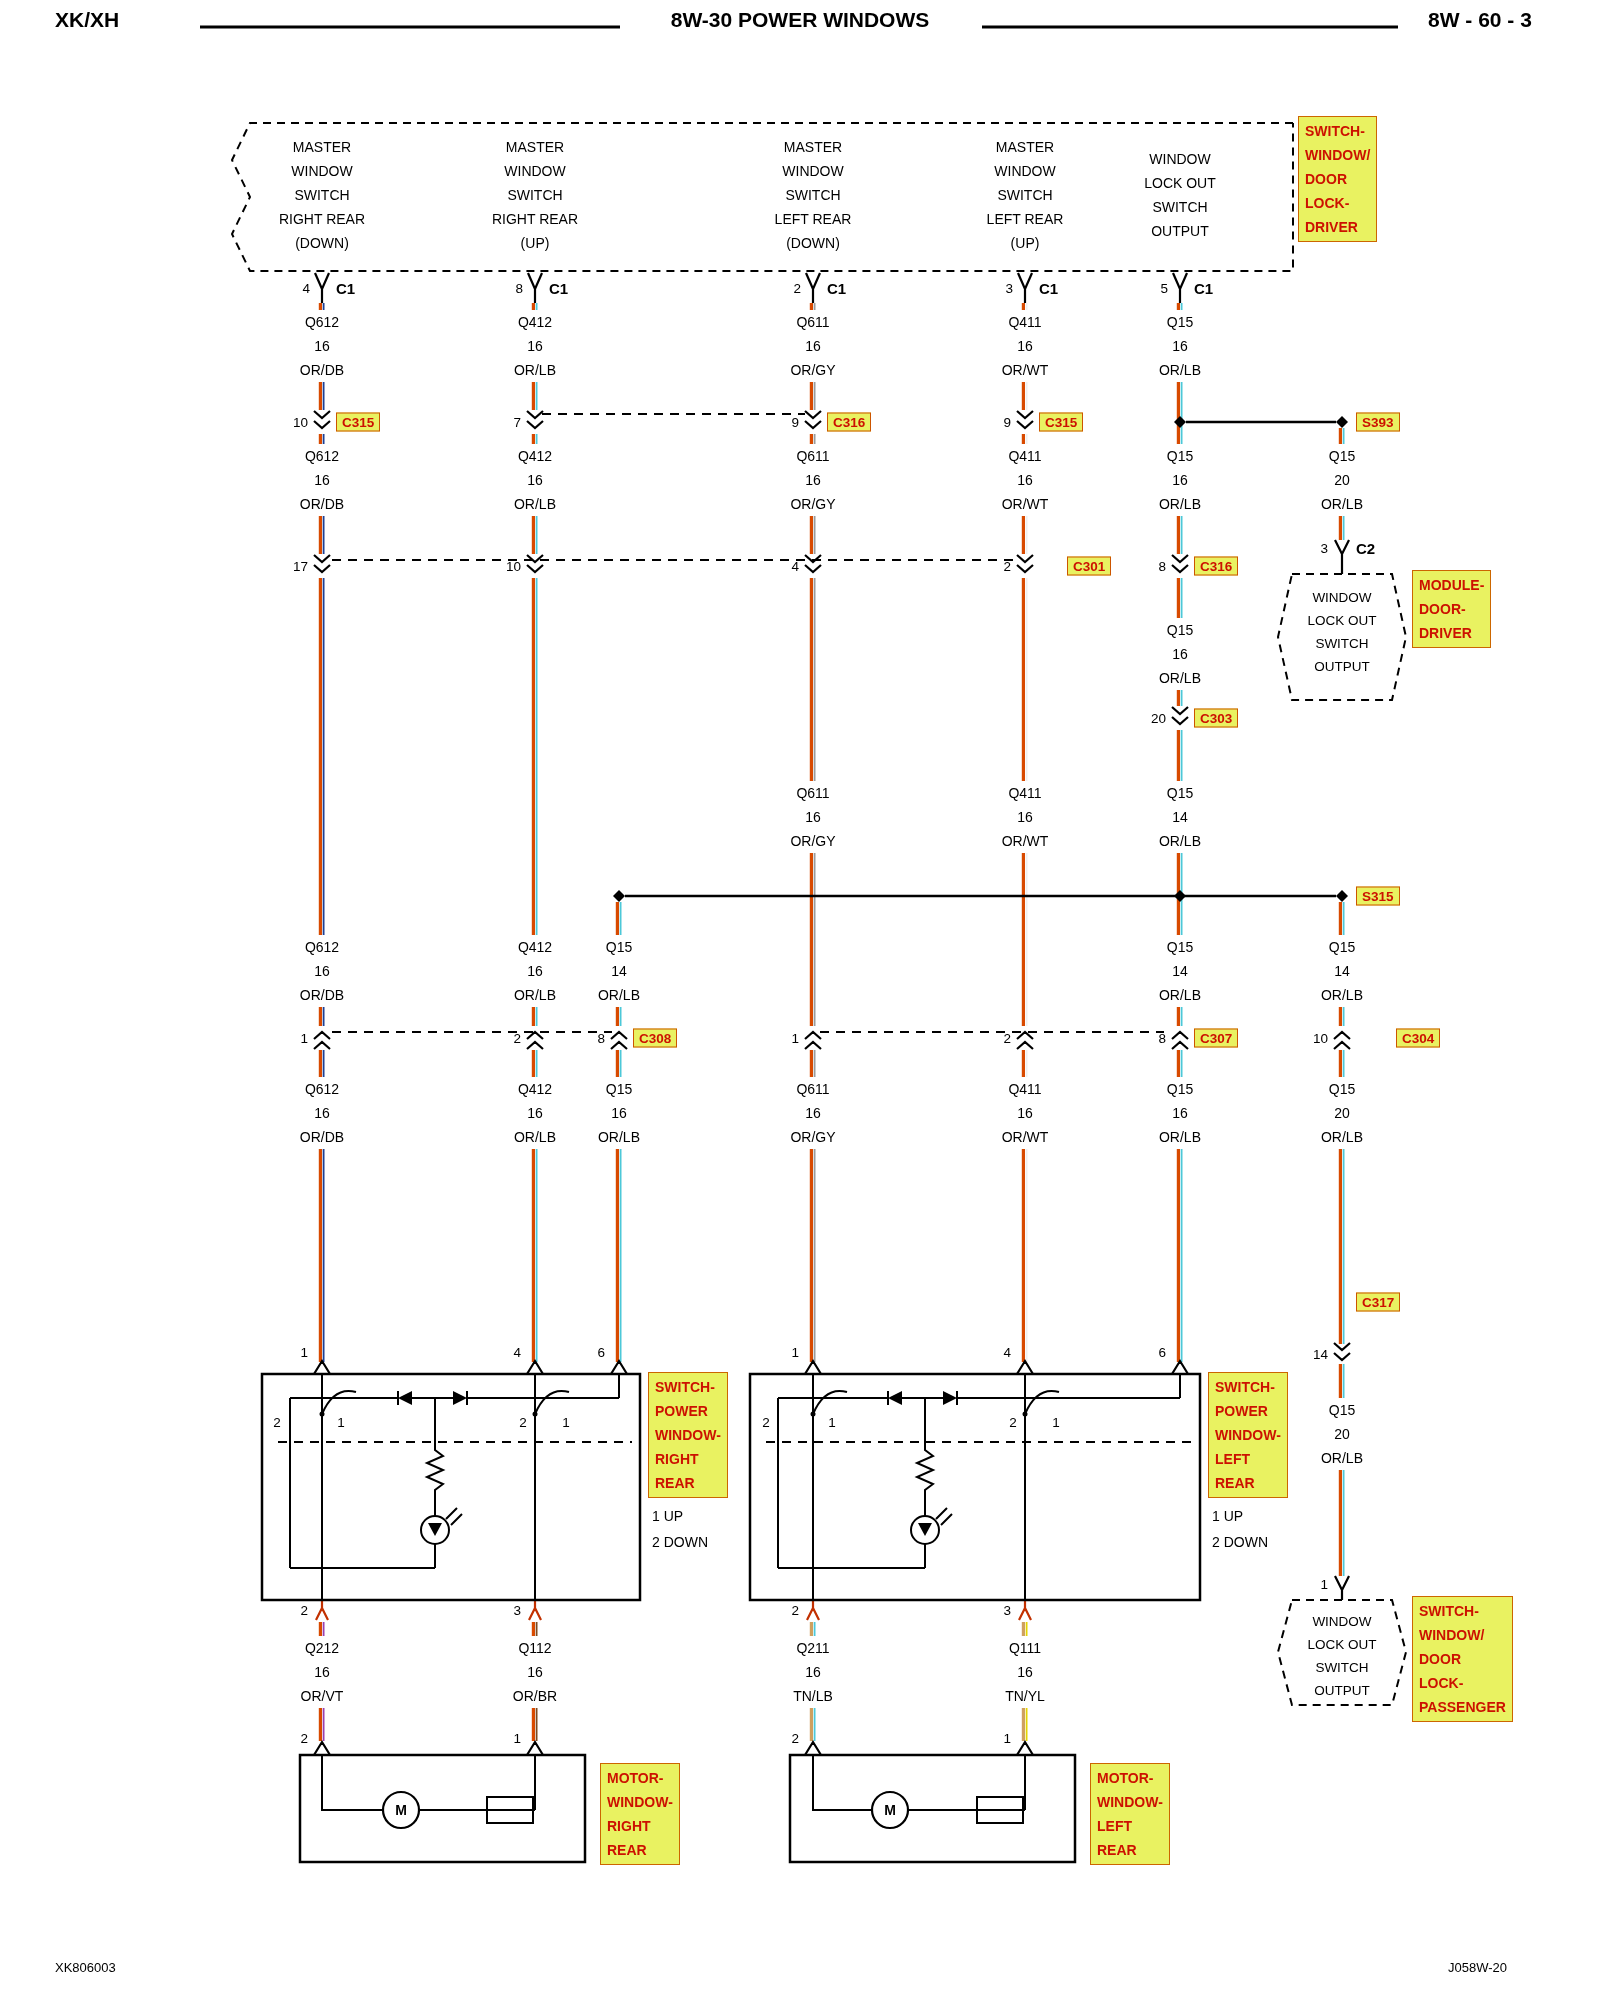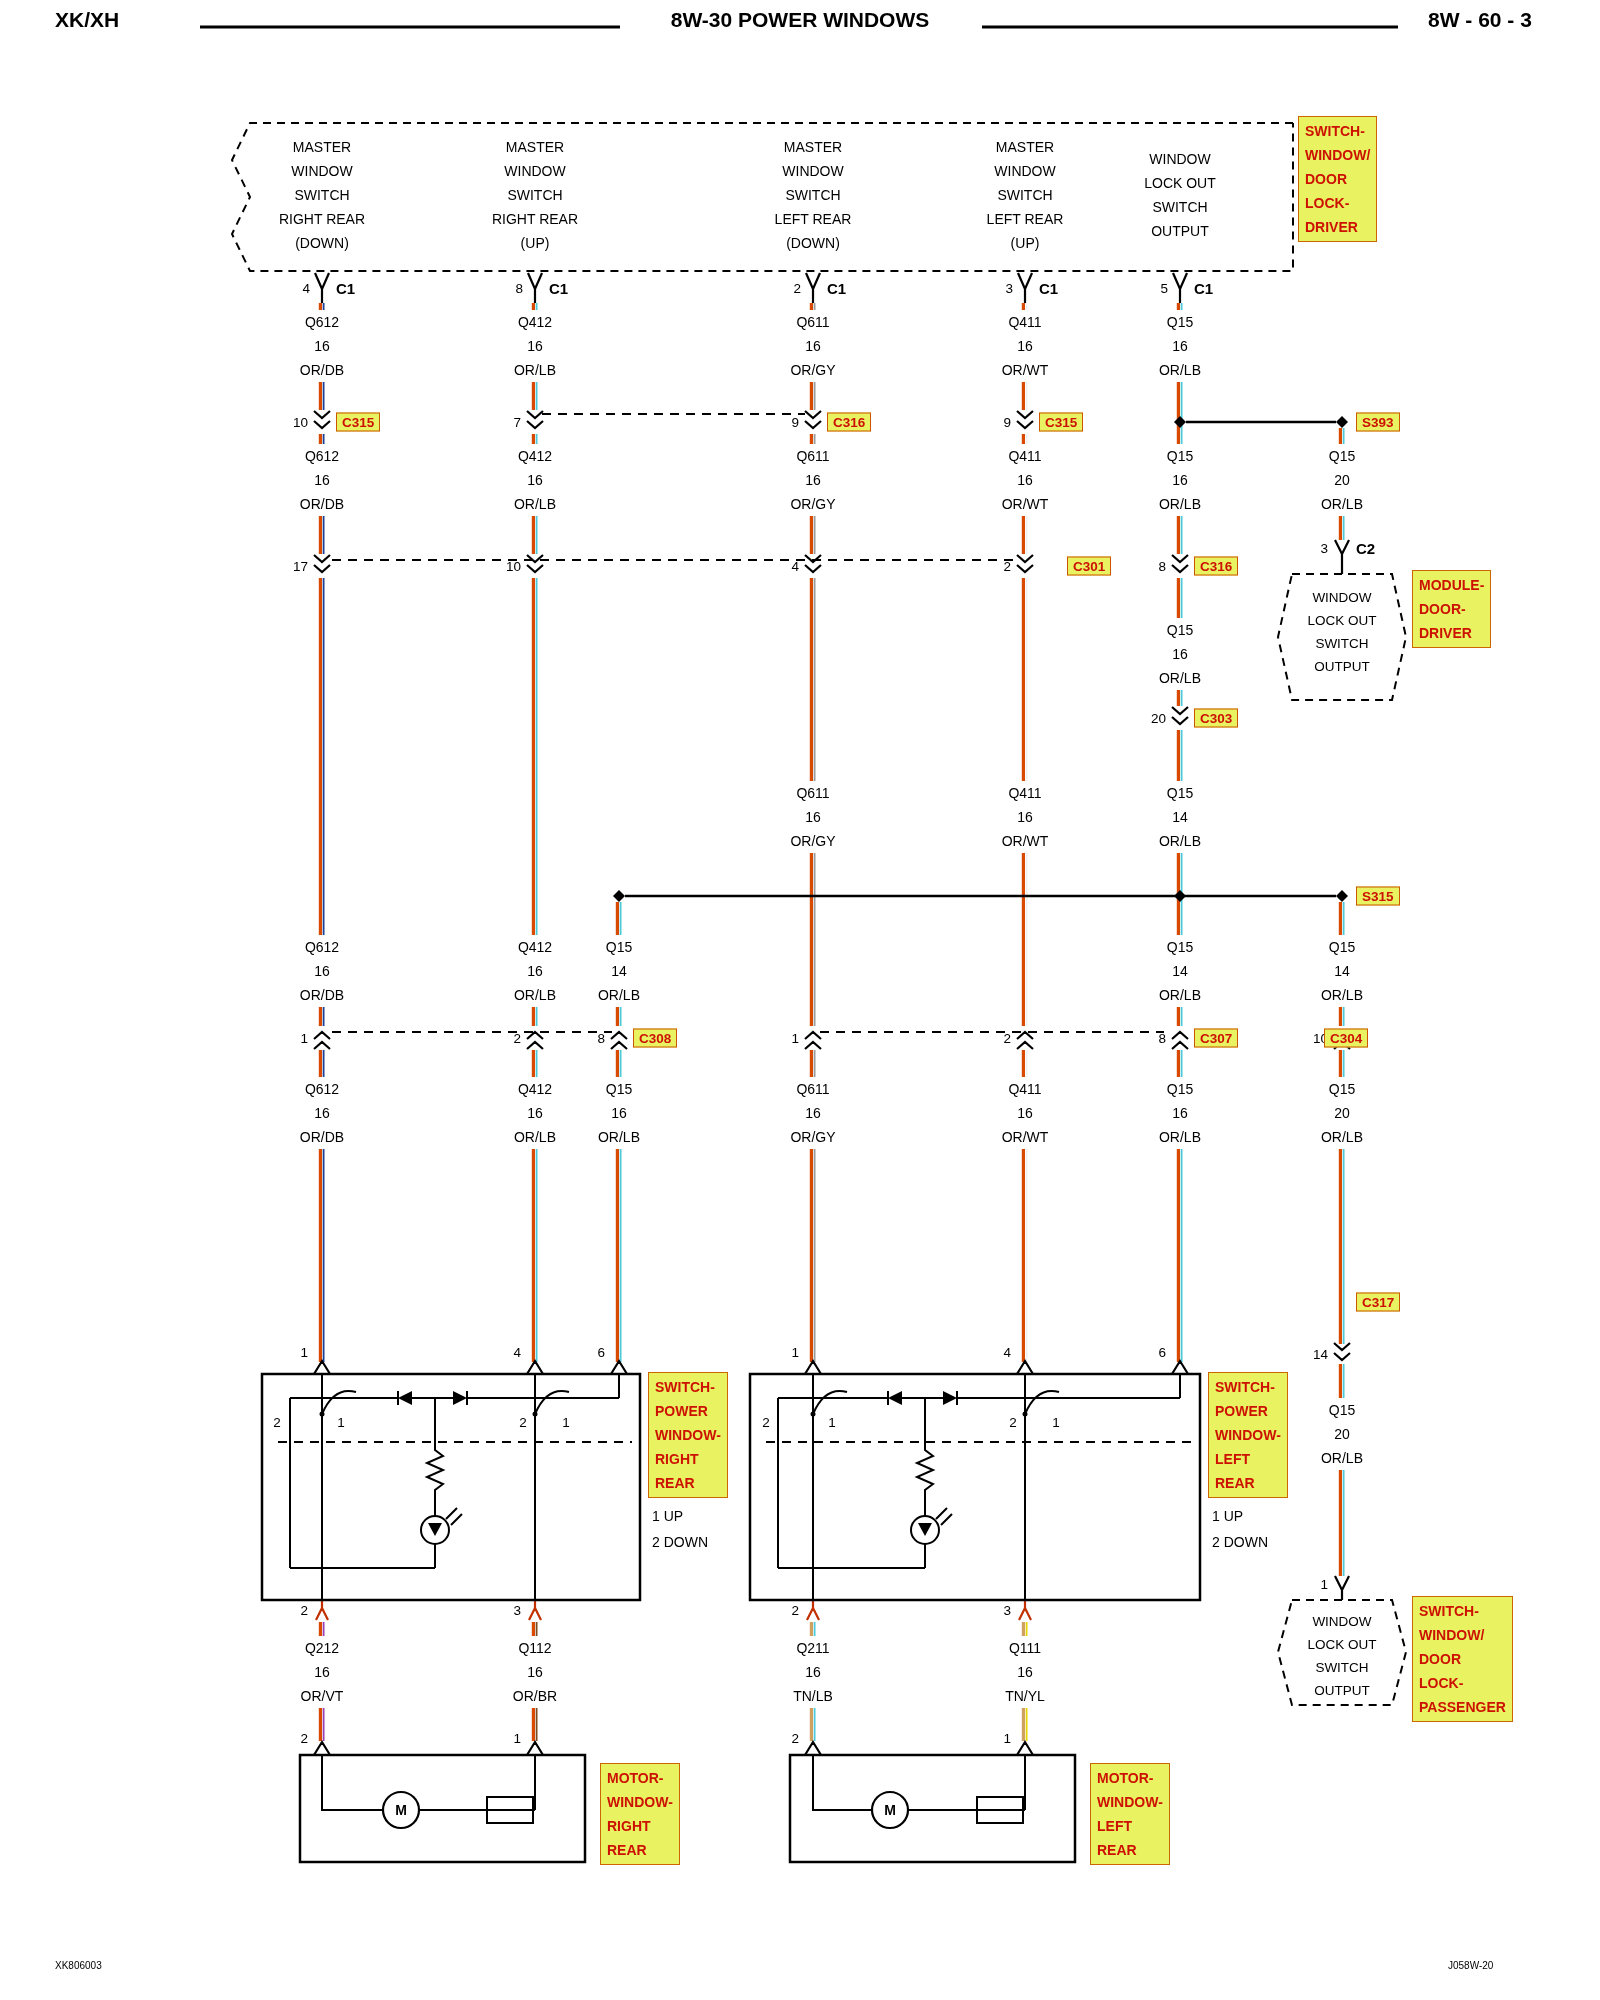--- a/index.html
+++ b/index.html
@@ -34,21 +34,21 @@
   .cn{position:absolute;transform:translateY(-50%);font-weight:bold;font-size:15px;white-space:nowrap}
   .tag{position:absolute;transform:translateY(-50%);background:var(--tagbg);color:var(--tagtx);
        font-weight:bold;font-size:13.5px;padding:1px 5px;border:1px solid #cc5500;white-space:nowrap}
   .bigtag{position:absolute;background:var(--tagbg);border:1.5px solid #cc6600;color:var(--tagtx);
           font-weight:bold;font-size:14px;line-height:24px;padding:2px 6px;white-space:nowrap}
   .bigtag span{display:block}
   .hextext{position:absolute;transform:translateX(-50%);width:112px;text-align:center;font-size:13.5px;line-height:23px}
   .hextext span{display:block}
   .note{position:absolute;font-size:14px;white-space:nowrap}
   .m-label{position:absolute;transform:translate(-50%,-50%);font-size:14px;font-weight:bold}
-  .foot{position:absolute;font-size:10px;white-space:nowrap}
+  .foot{position:absolute;font-size:13px;white-space:nowrap}
 </style>
 </head>
 <body>
 
 <div class="canvas">
 
 <svg width="1600" height="2000" viewBox="0 0 1600 2000">
 
   <path class="k sw3" d="M200 27H620M982 27H1398"></path>
 
@@ -400,21 +400,21 @@
 
 <div class="pn" style="left:308px;top:1038px">1</div>
 <div class="pn" style="left:521px;top:1038px">2</div>
 <div class="pn" style="left:605px;top:1038px">8</div>
 <div class="pn" style="left:799px;top:1038px">1</div>
 <div class="pn" style="left:1011px;top:1038px">2</div>
 <div class="pn" style="left:1166px;top:1038px">8</div>
 <div class="pn" style="left:1328px;top:1038px">10</div>
 <div class="tag" style="left:633px;top:1038px">C308</div>
 <div class="tag" style="left:1194px;top:1038px">C307</div>
-<div class="tag" style="left:1324px;top:1038px">C304</div>
+<div class="tag" style="left:1396px;top:1038px">C304</div>
 
 <div class="ws" style="left:322px;top:1077px">
       <span>Q612</span>
       <span>16</span>
       <span>OR/DB</span>
     </div>
 <div class="ws" style="left:535px;top:1077px">
       <span>Q412</span>
       <span>16</span>
       <span>OR/LB</span>

